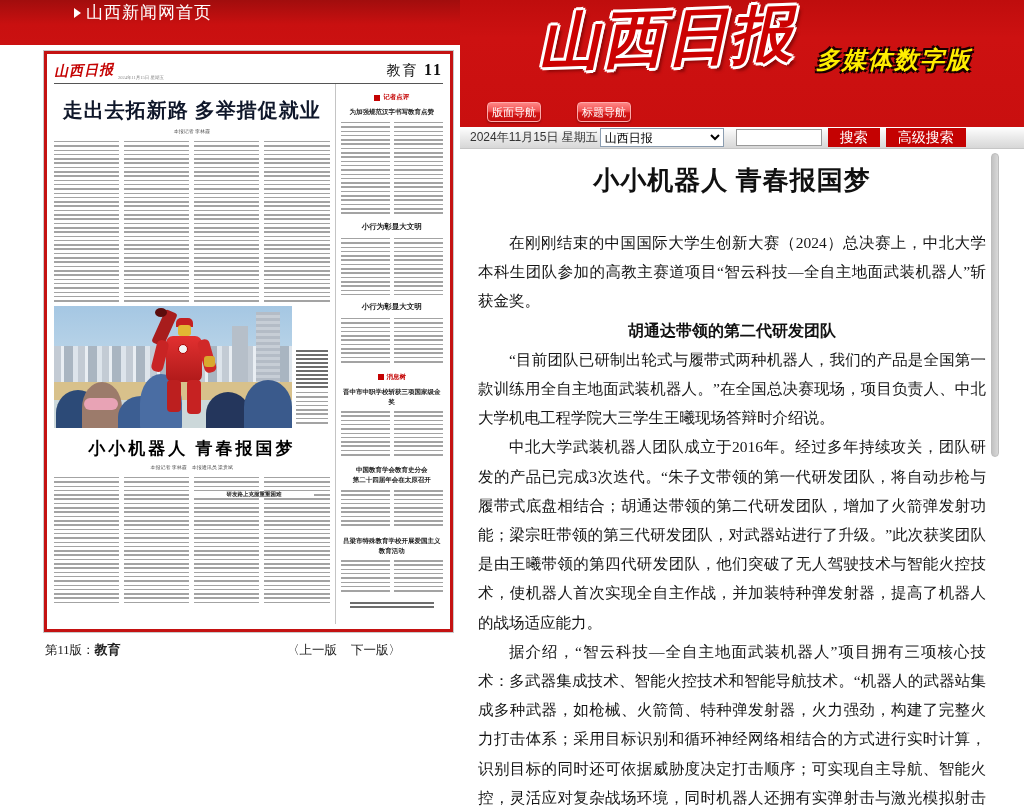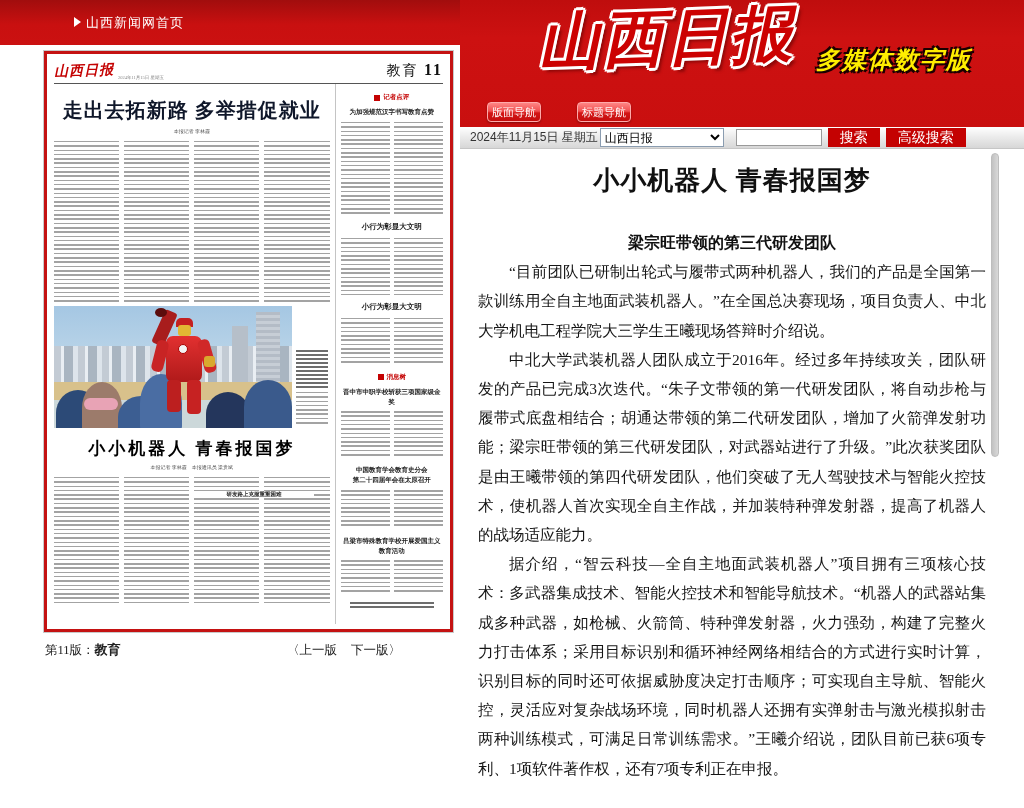--- a/index.html
+++ b/index.html
@@ -2,21 +2,21 @@
 <html><head>
 <meta charset="utf-8">
 <style>
   * { margin:0; padding:0; box-sizing:border-box; }
   html,body { width:1024px; height:808px; overflow:hidden; background:#fff;
     font-family:"Liberation Serif","DejaVu Serif",serif; }
 
   
   #header-left { position:absolute; left:0; top:0; width:460px; height:45px;
     background:linear-gradient(180deg,#a10d0d 0%,#c91010 55%,#cb1111 100%); }
-  #home-link { position:absolute; left:74px; top:14px; color:#fff; font-size:13px;
+  #home-link { position:absolute; left:74px; top:1px; color:#fff; font-size:17px;
     cursor:pointer; letter-spacing:1px;font-family:Liberation Serif, serif; }
   #home-link .tri { display:inline-block; width:0; height:0; border-left:7px solid #fff;
     border-top:5px solid transparent; border-bottom:5px solid transparent; margin-right:5px; }
 
   #header-right { position:absolute; left:460px; top:0; width:564px; height:127px;
     background:linear-gradient(180deg,#bf0d0d 0%,#cd1111 30%,#c90f0f 100%); }
   #brand-logo { position:absolute; left:78px; top:-4px; font-size:62px; font-weight:bold;
     font-style:italic; color:#cc0202; letter-spacing:2px; transform:rotate(-2deg);
     text-shadow:-2px -2px 0 #fff, 2px -2px 0 #fff, -2px 2px 0 #fff, 2px 2px 0 #fff,
       0 -3px 0 #fff, 0 3px 0 #fff, -3px 0 0 #fff, 3px 0 0 #fff, 4px 5px 3px rgba(90,0,0,.55); }
@@ -129,21 +129,22 @@
   </select>
   <input id="search-input" value="" style="">
   <button class="red-btn">搜索</button>
   <button class="red-btn">高级搜索</button>
 </div>
 
 <div id="scroll-thumb"></div>
 
 <div id="article">
   <div id="article-title">小小机器人 青春报国梦</div>
-  <p class="a-h">梁宗旺带领的第三代研发团队</p>
+  <p class="a-p">在刚刚结束的中国国际大学生创新大赛（2024）总决赛上，中北大学本科生团队参加的高教主赛道项目“智云科技—全自主地面武装机器人”斩获金奖。</p>
+  <p class="a-h">胡通达带领的第二代研发团队</p>
   <p class="a-p">“目前团队已研制出轮式与履带式两种机器人，我们的产品是全国第一款训练用全自主地面武装机器人。”在全国总决赛现场，项目负责人、中北大学机电工程学院大三学生王曦现场答辩时介绍说。</p>
   <p class="a-p">中北大学武装机器人团队成立于2016年。经过多年持续攻关，团队研发的产品已完成3次迭代。“朱子文带领的第一代研发团队，将自动步枪与履带式底盘相结合；胡通达带领的第二代研发团队，增加了火箭弹发射功能；梁宗旺带领的第三代研发团队，对武器站进行了升级。”此次获奖团队是由王曦带领的第四代研发团队，他们突破了无人驾驶技术与智能火控技术，使机器人首次实现全自主作战，并加装特种弹发射器，提高了机器人的战场适应能力。</p>
   <p class="a-p">据介绍，“智云科技—全自主地面武装机器人”项目拥有三项核心技术：多武器集成技术、智能火控技术和智能导航技术。“机器人的武器站集成多种武器，如枪械、火箭筒、特种弹发射器，火力强劲，构建了完整火力打击体系；采用目标识别和循环神经网络相结合的方式进行实时计算，识别目标的同时还可依据威胁度决定打击顺序；可实现自主导航、智能火控，灵活应对复杂战场环境，同时机器人还拥有实弹射击与激光模拟射击两种训练模式，可满足日常训练需求。”王曦介绍说，团队目前已获6项专利、1项软件著作权，还有7项专利正在申报。</p>
 
 </div>
 
 <div id="thumb">
   <div id="thumb-mast">
     <span style="display:flex;align-items:flex-end;">
       <span id="thumb-logo">山西日报</span>

